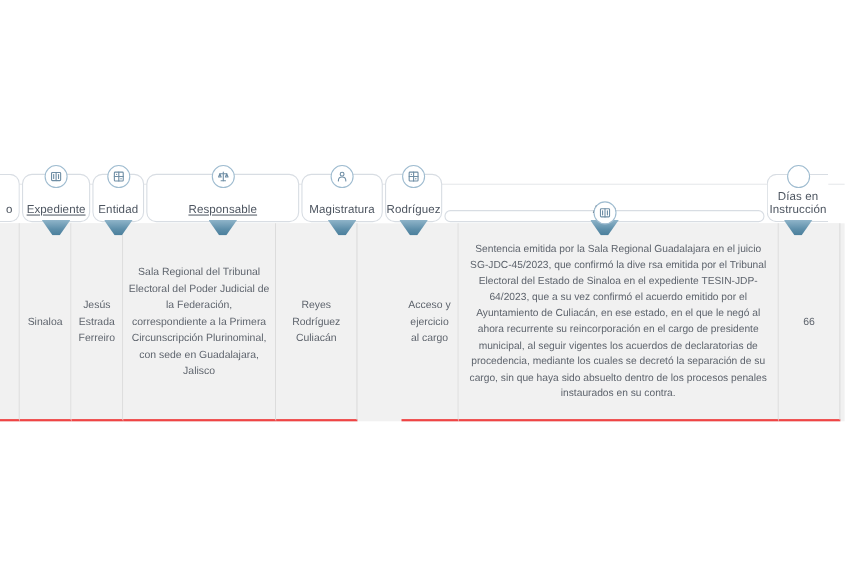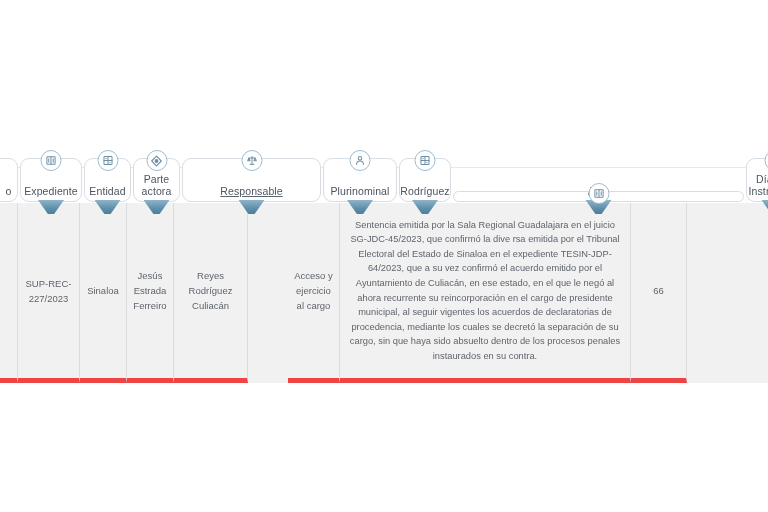--- a/index.html
+++ b/index.html
@@ -109,21 +109,21 @@
     top: 203px;
     width: 768px;
     height: 180px;
     display: flex;
     background: #f1f1f1;
     z-index: 1;
   }
   .bcell {
     box-sizing: border-box;
     border-right: 1px solid #dcdcdc;
-    border-bottom: 5px solid #ef4444;
+    border-bottom: 2px solid #ef4444;
     display: flex;
     align-items: center;
     justify-content: center;
     text-align: center;
     font-size: 9.5px;
     line-height: 15px;
     color: #5e646d;
     padding: 4px 5px;
     background: #f1f1f1;
     overflow: hidden;
@@ -154,21 +154,21 @@
 <body>
 
 <div class="stage">
 
   <div class="top-rule"></div>
 
   <div class="header-row" id="header-row">
       <div class="hcell clipped-left" style="width: 18px; flex: 0 0 18px;">
         <span class="hlabel">o</span>
       </div>
-      <div class="hcell" style="width: 62px; flex: 0 0 62px;">
+      <div class="hcell" style="width: 62px; flex: 0 0 62px; text-decoration: underline;">
         <span class="hicon">
           <svg width="11" height="11" viewBox="0 0 12 12">
             <rect x="1.5" y="2" width="9" height="8" rx="0.8" stroke="currentColor" fill="none" stroke-width="1.1" stroke-linecap="round" stroke-linejoin="round"></rect>
             <line x1="6" y1="2" x2="6" y2="10" stroke="currentColor" fill="none" stroke-width="1.1" stroke-linecap="round" stroke-linejoin="round"></line>
             <line x1="3.6" y1="4" x2="3.6" y2="8" stroke="currentColor" fill="none" stroke-width="1.1" stroke-linecap="round" stroke-linejoin="round"></line>
             <line x1="8.4" y1="4" x2="8.4" y2="8" stroke="currentColor" fill="none" stroke-width="1.1" stroke-linecap="round" stroke-linejoin="round"></line>
           </svg>
         </span>
         <span class="hlabel">Expediente</span>
         <span class="funnel"></span>
@@ -179,52 +179,41 @@
             <rect x="1.6" y="1.6" width="8.8" height="8.8" rx="0.8" stroke="currentColor" fill="none" stroke-width="1.1" stroke-linecap="round" stroke-linejoin="round"></rect>
             <line x1="1.6" y1="6" x2="10.4" y2="6" stroke="currentColor" fill="none" stroke-width="1.1" stroke-linecap="round" stroke-linejoin="round"></line>
             <line x1="6" y1="1.6" x2="6" y2="10.4" stroke="currentColor" fill="none" stroke-width="1.1" stroke-linecap="round" stroke-linejoin="round"></line>
             <circle cx="3.8" cy="3.8" r="0.7" fill="currentColor" stroke="none"></circle>
             <circle cx="8.2" cy="8.2" r="0.7" fill="currentColor" stroke="none"></circle>
           </svg>
         </span>
         <span class="hlabel">Entidad</span>
         <span class="funnel"></span>
       </div>
-      <div class="hcell" style="width: 47px; flex: 0 0 47px;">
-        <span class="hicon">
-          <svg width="12" height="12" viewBox="0 0 12 12">
-            <path d="M6 1.2 L10.8 6 L6 10.8 L1.2 6 Z" stroke="currentColor" fill="none" stroke-width="1.1" stroke-linecap="round" stroke-linejoin="round"></path>
-            <circle cx="6" cy="6" r="1.9" fill="currentColor" stroke="none"></circle>
-          </svg>
-        </span>
-        <span class="hlabel">Parte
-actora</span>
-        <span class="funnel"></span>
-      </div>
       <div class="hcell" style="width: 139px; flex: 0 0 139px; text-decoration: underline;">
         <span class="hicon">
           <svg width="11" height="11" viewBox="0 0 12 12">
             <line x1="6" y1="1.6" x2="6" y2="10.2" stroke="currentColor" fill="none" stroke-width="1.1" stroke-linecap="round" stroke-linejoin="round"></line>
             <line x1="2.6" y1="3.2" x2="9.4" y2="3.2" stroke="currentColor" fill="none" stroke-width="1.1" stroke-linecap="round" stroke-linejoin="round"></line>
             <path d="M2.6 3.2 L1.3 6.4 H3.9 Z" stroke="currentColor" fill="none" stroke-width="1.1" stroke-linecap="round" stroke-linejoin="round"></path>
             <path d="M9.4 3.2 L8.1 6.4 H10.7 Z" stroke="currentColor" fill="none" stroke-width="1.1" stroke-linecap="round" stroke-linejoin="round"></path>
             <line x1="3.8" y1="10.2" x2="8.2" y2="10.2" stroke="currentColor" fill="none" stroke-width="1.1" stroke-linecap="round" stroke-linejoin="round"></line>
           </svg>
         </span>
         <span class="hlabel">Responsable</span>
         <span class="funnel"></span>
       </div>
       <div class="hcell" style="width: 74px; flex: 0 0 74px;">
         <span class="hicon">
           <svg width="11" height="11" viewBox="0 0 12 12">
             <circle cx="6" cy="3.6" r="1.9" stroke="currentColor" fill="none" stroke-width="1.1" stroke-linecap="round" stroke-linejoin="round"></circle>
             <path d="M2.3 10.3 C2.3 7.8 3.9 6.5 6 6.5 C8.1 6.5 9.7 7.8 9.7 10.3" stroke="currentColor" fill="none" stroke-width="1.1" stroke-linecap="round" stroke-linejoin="round"></path>
           </svg>
         </span>
-        <span class="hlabel">Plurinominal</span>
+        <span class="hlabel">Magistratura</span>
         <span class="funnel"></span>
       </div>
       <div class="hcell" style="width: 52px; flex: 0 0 52px;">
         <span class="hicon">
           <svg width="11" height="11" viewBox="0 0 12 12">
             <rect x="1.6" y="1.6" width="8.8" height="8.8" rx="0.8" stroke="currentColor" fill="none" stroke-width="1.1" stroke-linecap="round" stroke-linejoin="round"></rect>
             <line x1="1.6" y1="6" x2="10.4" y2="6" stroke="currentColor" fill="none" stroke-width="1.1" stroke-linecap="round" stroke-linejoin="round"></line>
             <line x1="6" y1="1.6" x2="6" y2="10.4" stroke="currentColor" fill="none" stroke-width="1.1" stroke-linecap="round" stroke-linejoin="round"></line>
             <circle cx="3.8" cy="3.8" r="0.7" fill="currentColor" stroke="none"></circle>
             <circle cx="8.2" cy="8.2" r="0.7" fill="currentColor" stroke="none"></circle>
@@ -250,28 +239,28 @@
         <span class="hlabel">Días en
 Instrucción</span>
         <span class="funnel"></span>
       </div>
     </div>
 
   <div class="body-grid" id="body-grid">
       <div class="bcell first" style="width: 18px; flex: 0 0 18px;">
         <span class="txt"></span>
       </div>
-      <div class="bcell" style="width: 62px; flex: 0 0 62px;">
-        <span class="txt">SUP-REC-227/2023</span>
-      </div>
       <div class="bcell" style="width: 47px; flex: 0 0 47px; justify-content: flex-end;">
         <span class="txt">Sinaloa</span>
       </div>
       <div class="bcell" style="width: 47px; flex: 0 0 47px;">
         <span class="txt">Jesús Estrada Ferreiro</span>
+      </div>
+      <div class="bcell" style="width: 139px; flex: 0 0 139px;">
+        <span class="txt">Sala Regional del Tribunal Electoral del Poder Judicial de la Federación, correspondiente a la Primera Circunscripción Plurinominal, con sede en Guadalajara, Jalisco</span>
       </div>
       <div class="bcell" style="width: 74px; flex: 0 0 74px;">
         <span class="txt">Reyes Rodríguez Culiacán</span>
       </div>
       <div class="bcell" style="width: 52px; flex: 0 0 52px; margin-left: 40px;">
         <span class="txt">Acceso y ejercicio al cargo</span>
       </div>
       <div class="bcell acto" style="width: 291px; flex: 0 0 291px;">
         <span class="txt">Sentencia emitida por la Sala Regional Guadalajara en el juicio SG-JDC-45/2023, que confirmó la dive
 rsa emitida por el Tribunal Electoral del Estado de Sinaloa en el expediente TESIN-JDP-64/2023, que a su vez confirmó el acuerdo emitido por el Ayuntamiento de Culiacán, en ese estado, en el que le negó al ahora recurrente su reincorporación en el cargo de presidente municipal, al seguir vigentes los acuerdos de declaratorias de procedencia, mediante los cuales se decretó la separación de su cargo, sin que haya sido absuelto dentro de los procesos penales instaurados en su contra.</span>

